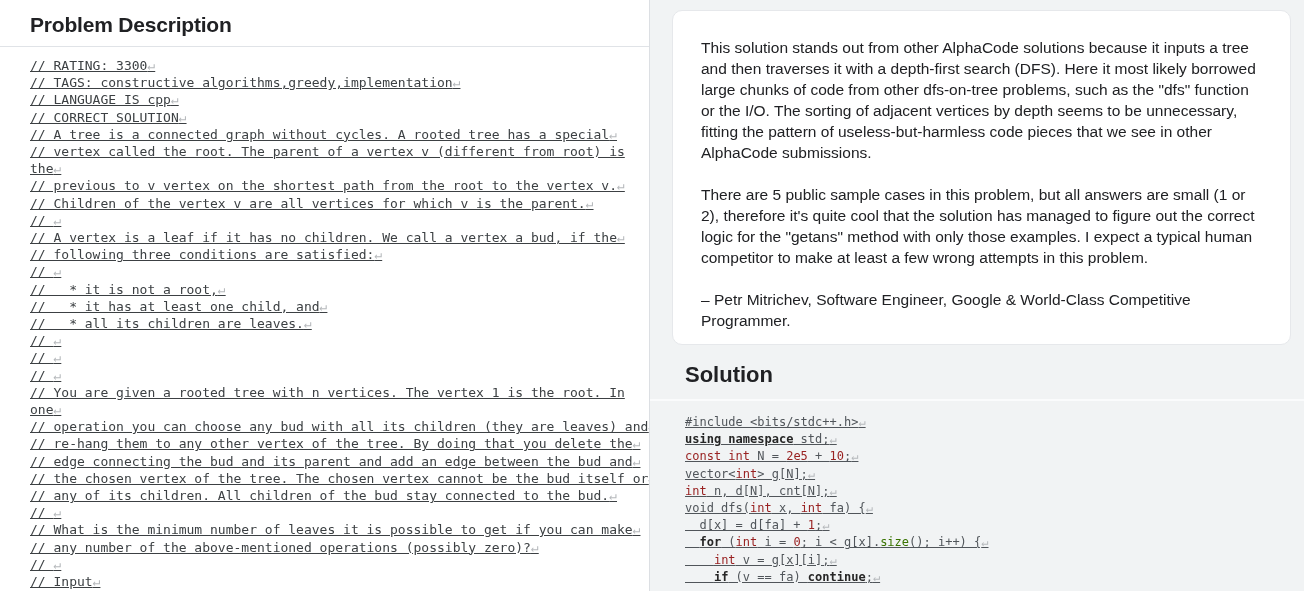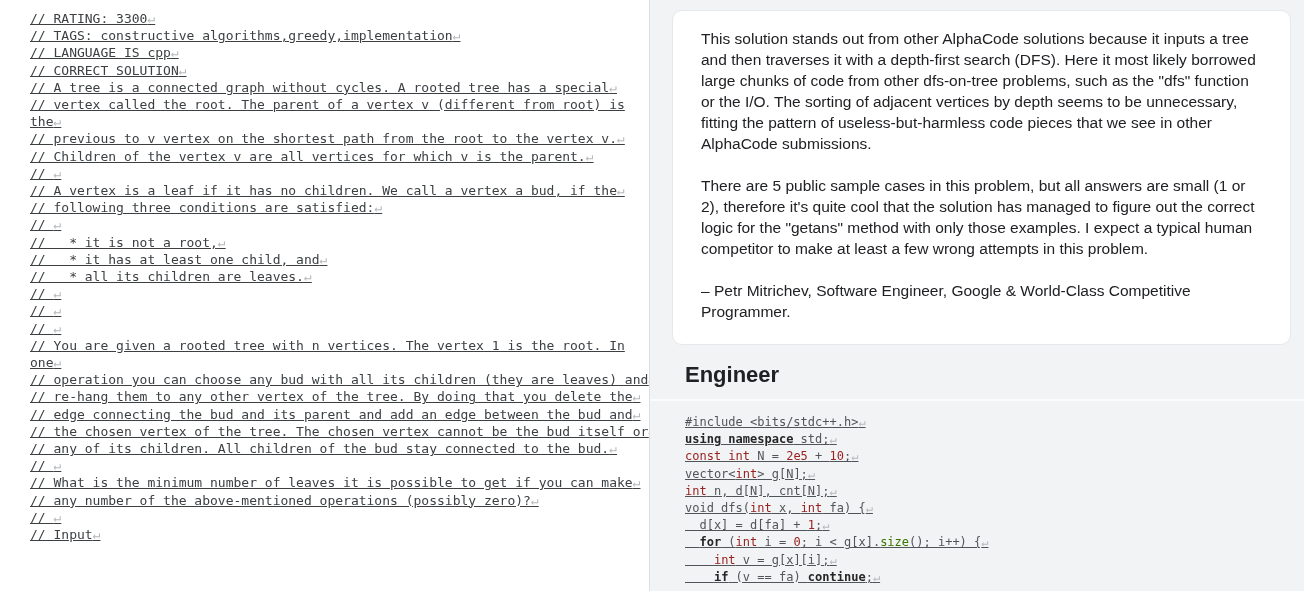--- a/index.html
+++ b/index.html
@@ -21,51 +21,54 @@
   .nl { color:var(--newline_mark,#b6b9bc); font-family:"DejaVu Sans Mono","DejaVu Sans",monospace; }
   .problem-code .code-line:last-child .nl { color:var(--newline_mark_blue,#4f86ec); }
 
   
   .right-panel { width:654px; height:591px; background:var(--bg_right,#f1f3f4); overflow:hidden; }
   .card-wrap { padding:10px 13px 0 22px; }
   .commentary-card { background:var(--card_bg,#fff); border:1px solid var(--card_border,#e6e8eb);
                      border-radius:10px; padding:17px 28px 19px 28px; width:619px; height:335px;
                      overflow:hidden; color:var(--text_body,#202124); font-size:15.5px;
                      line-height:21px; }
-  .commentary-card p { margin-bottom:21px; }
+  .commentary-card p { margin-bottom:21px;margin-top:9px; }
   .commentary-card p:last-child { margin-bottom:0; }
 
   .solution-header { padding:17px 0 11px 35px; }
   .solution-header h2 { font-size:22px; font-weight:700; color:var(--text_heading,#202124); }
   .solution-divider { height:2px; background:var(--solution_divider,#fafbfc); }
   .solution-code { padding:13px 0 0 35px; font-family:"DejaVu Sans Mono", monospace;
                    font-size:12px; line-height:17.2px; color:var(--code_right,#50555a);
                    white-space:pre; }
   .kw  { color:var(--syntax_keyword,#262626); font-weight:bold; }
   .typ { color:var(--syntax_type,#992222); }
   .num { color:var(--syntax_number,#992222); }
   .fn  { color:var(--syntax_function,#397300);margin-top:27px; }
 </style>
 </head>
 <body>
 
 <div class="app">
 
   <div class="left-panel">
+    <div class="left-header">
+      <h1>Problem Description</h1>
+    </div>
     <div class="problem-code"><div class="code-line"><span>// RATING: 3300</span><span class="nl">↵</span></div><div class="code-line"><span>// TAGS: constructive algorithms,greedy,implementation</span><span class="nl">↵</span></div><div class="code-line"><span>// LANGUAGE IS cpp</span><span class="nl">↵</span></div><div class="code-line"><span>// CORRECT SOLUTION</span><span class="nl">↵</span></div><div class="code-line"><span>// A tree is a connected graph without cycles. A rooted tree has a special</span><span class="nl">↵</span></div><div class="code-line"><span>// vertex called the root. The parent of a vertex v (different from root) is</span></div><div class="code-line"><span>the</span><span class="nl">↵</span></div><div class="code-line"><span>// previous to v vertex on the shortest path from the root to the vertex v.</span><span class="nl">↵</span></div><div class="code-line"><span>// Children of the vertex v are all vertices for which v is the parent.</span><span class="nl">↵</span></div><div class="code-line"><span>// </span><span class="nl">↵</span></div><div class="code-line"><span>// A vertex is a leaf if it has no children. We call a vertex a bud, if the</span><span class="nl">↵</span></div><div class="code-line"><span>// following three conditions are satisfied:</span><span class="nl">↵</span></div><div class="code-line"><span>// </span><span class="nl">↵</span></div><div class="code-line"><span>//   * it is not a root,</span><span class="nl">↵</span></div><div class="code-line"><span>//   * it has at least one child, and</span><span class="nl">↵</span></div><div class="code-line"><span>//   * all its children are leaves.</span><span class="nl">↵</span></div><div class="code-line"><span>// </span><span class="nl">↵</span></div><div class="code-line"><span>// </span><span class="nl">↵</span></div><div class="code-line"><span>// </span><span class="nl">↵</span></div><div class="code-line"><span>// You are given a rooted tree with n vertices. The vertex 1 is the root. In</span></div><div class="code-line"><span>one</span><span class="nl">↵</span></div><div class="code-line"><span>// operation you can choose any bud with all its children (they are leaves) and</span><span class="nl">↵</span></div><div class="code-line"><span>// re-hang them to any other vertex of the tree. By doing that you delete the</span><span class="nl">↵</span></div><div class="code-line"><span>// edge connecting the bud and its parent and add an edge between the bud and</span><span class="nl">↵</span></div><div class="code-line"><span>// the chosen vertex of the tree. The chosen vertex cannot be the bud itself or</span><span class="nl">↵</span></div><div class="code-line"><span>// any of its children. All children of the bud stay connected to the bud.</span><span class="nl">↵</span></div><div class="code-line"><span>// </span><span class="nl">↵</span></div><div class="code-line"><span>// What is the minimum number of leaves it is possible to get if you can make</span><span class="nl">↵</span></div><div class="code-line"><span>// any number of the above-mentioned operations (possibly zero)?</span><span class="nl">↵</span></div><div class="code-line"><span>// </span><span class="nl">↵</span></div><div class="code-line"><span>// Input</span><span class="nl">↵</span></div><div class="code-line"></div></div>
   </div>
 
   <div class="right-panel">
     <div class="card-wrap">
       <div class="commentary-card">
           <p>This solution stands out from other AlphaCode solutions because it inputs a tree and then traverses it with a depth-first search (DFS). Here it most likely borrowed large chunks of code from other dfs-on-tree problems, such as the "dfs" function or the I/O. The sorting of adjacent vertices by depth seems to be unnecessary, fitting the pattern of useless-but-harmless code pieces that we see in other AlphaCode submissions.</p>
           <p>There are 5 public sample cases in this problem, but all answers are small (1 or 2), therefore it's quite cool that the solution has managed to figure out the correct logic for the "getans" method with only those examples. I expect a typical human competitor to make at least a few wrong attempts in this problem.</p>
           <p>– Petr Mitrichev, Software Engineer, Google &amp; World-Class Competitive Programmer.</p>
         </div>
     </div>
     <div class="solution-header">
-      <h2>Engineer</h2>
+      <h2>Solution</h2>
     </div>
     <div class="solution-divider"></div>
     <div class="solution-code"><div class="code-line"><span>#include &lt;bits/stdc++.h&gt;</span><span class="nl">↵</span></div><div class="code-line"><span class="kw">using namespace</span><span> std;</span><span class="nl">↵</span></div><div class="code-line"><span class="typ">const int</span><span> N = </span><span class="num">2e5</span><span> + </span><span class="num">10</span><span>;</span><span class="nl">↵</span></div><div class="code-line"><span>vector&lt;</span><span class="typ">int</span><span>&gt; g[N];</span><span class="nl">↵</span></div><div class="code-line"><span class="typ">int</span><span> n, d[N], cnt[N];</span><span class="nl">↵</span></div><div class="code-line"><span>void dfs(</span><span class="typ">int</span><span> x, </span><span class="typ">int</span><span> fa) {</span><span class="nl">↵</span></div><div class="code-line"><span>  d[x] = d[fa] + </span><span class="num">1</span><span>;</span><span class="nl">↵</span></div><div class="code-line"><span>  </span><span class="kw">for</span><span> (</span><span class="typ">int</span><span> i = </span><span class="num">0</span><span>; i &lt; g[x].</span><span class="fn">size</span><span>(); i++) {</span><span class="nl">↵</span></div><div class="code-line"><span>    </span><span class="typ">int</span><span> v = g[x][i];</span><span class="nl">↵</span></div><div class="code-line"><span>    </span><span class="kw">if</span><span> (v == fa) </span><span class="kw">continue</span><span>;</span><span class="nl">↵</span></div></div>
   </div>
 
 </div>
 
 </body></html>

